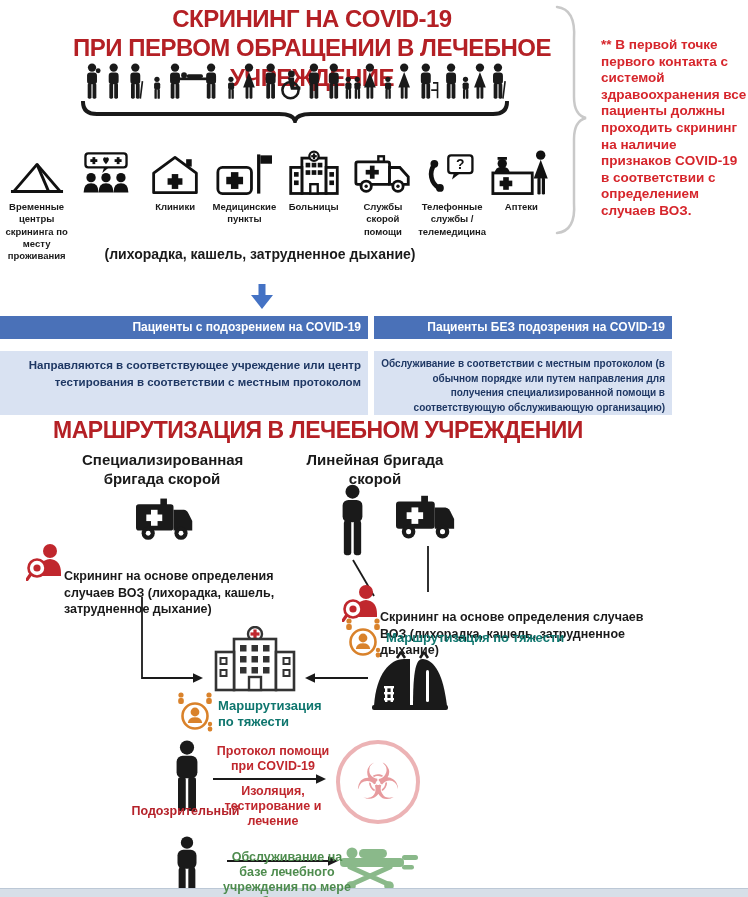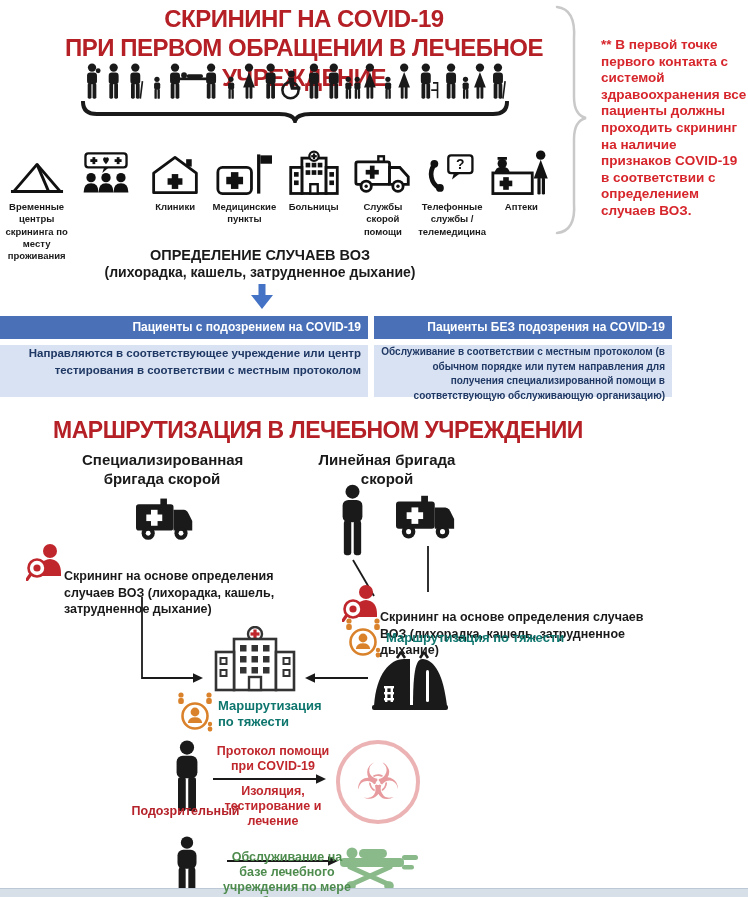--- a/index.html
+++ b/index.html
@@ -1,31 +1,31 @@
 <!DOCTYPE html>
 <html><head>
 <meta charset="utf-8">
 <style>
   html,body{margin:0;padding:0;background:#fff;}
   .canvas{position:relative;width:748px;height:897px;background:#fff;overflow:hidden;
           font-family:"Liberation Sans",sans-serif;color:#1a1a1a;}
   .abs{position:absolute;}
   .ctr{text-align:center;}
-  .title{left:4px;top:4px;width:600px;color:#B42025;font-weight:bold;font-size:24px;
+  .title{left:12px;top:4px;width:600px;color:#B42025;font-weight:bold;font-size:24px;
          line-height:1.22;letter-spacing:-0.5px;}
   .note{left:601px;top:37px;width:146px;color:#D6252B;font-weight:bold;font-size:13.5px;line-height:1.23;}
   .facilities{left:2px;top:122px;width:554px;display:flex;}
   .facility{width:69.25px;display:flex;flex-direction:column;align-items:center;}
   .ficon{height:74px;display:flex;align-items:flex-end;justify-content:center;}
   .flabel{margin-top:5px;font-size:9.5px;font-weight:bold;line-height:1.3;text-align:center;}
   .who{left:20px;top:246px;width:480px;font-weight:bold;font-size:14.5px;line-height:1.25;}
   .tcol{position:absolute;top:316px;text-align:right;}
   .thead{background:#4A71B8;color:#fff;font-weight:bold;font-size:12px;padding:4px 7px;height:15px;}
-  .tbody{background:#D9E2F2;color:#1F3864;font-weight:bold;padding:0 7px;height:52px;
-         margin-top:6px;line-height:1.5;}
+  .tbody{background:#D9E2F2;color:#1F3864;font-weight:bold;padding:6px 7px;height:52px;
+         margin-top:12px;line-height:1.5;}
   .routing-title{left:8px;top:417px;width:620px;color:#B42025;font-weight:bold;font-size:23px;letter-spacing:-0.5px;}
   .brigade{font-weight:bold;font-size:15px;line-height:1.25;top:451px;width:160px;}
   .screen-txt{font-weight:bold;font-size:12.5px;line-height:1.33;margin-top:24px;}
   .orange-txt{color:#0f766e;font-weight:bold;font-size:13px;line-height:1.25;}
   .red-txt{color:#C0272D;font-weight:bold;font-size:12.5px;line-height:1.2;}
   .green-txt{color:#4E8C4E;font-weight:bold;font-size:12.5px;line-height:1.2;}
   .biohaz{left:336px;top:740px;width:76px;height:76px;border:4px solid #ECB3B5;border-radius:50%;
           display:flex;align-items:center;justify-content:center;font-size:50px;color:#E79B9E;}
   .strip{left:0;top:888px;width:748px;height:9px;background:#D7DFE8;border-top:1px solid #bcc8d6;}
   svg{display:block;}
@@ -282,42 +282,41 @@
     </div>
   </div>
 
   <svg class="abs" style="left:553px;top:5px;" width="36" height="230" viewBox="0 0 36 230">
     <path d="M4 2 Q23 4 21 34 L21 92 Q21 110 33 113 Q21 116 21 134 L21 198 Q23 226 4 228" fill="none" stroke="#C9C9C9" stroke-width="2.5" stroke-linecap="round"></path>
   </svg>
 
   <div class="abs note">** В первой точке первого контакта с системой здравоохранения все пациенты должны проходить скрининг на наличие признаков COVID-19 в соответствии с определением случаев ВОЗ.</div>
 
   <div class="abs who ctr" style="">
-    <div>ОПРЕДЕЛЕНИЕ СЛУЧАЕВ ВОЗ</div>
     <div style="font-size:14px;">(лихорадка, кашель, затрудненное дыхание)</div>
   </div>
 
   <svg class="abs" style="left:251px;top:284px;" width="22" height="25" viewBox="0 0 22 25">
     <rect x="7.5" y="0" width="7" height="12" fill="#4472C4"></rect>
     <polygon points="0,11 22,11 11,25" fill="#4472C4"></polygon>
   </svg>
 
   <div class="tcol" style="left:0;width:368px;">
     <div class="thead">Пациенты с подозрением на COVID-19</div>
     <div class="tbody" style="font-size:11.5px;">Направляются в соответствующее учреждение или центр тестирования в соответствии с местным протоколом</div>
   </div>
   <div class="tcol" style="left:374px;width:298px;">
     <div class="thead">Пациенты БЕЗ подозрения на COVID-19</div>
     <div class="tbody" style="font-size:10px;line-height:1.45;">Обслуживание в соответствии с местным протоколом (в обычном порядке или путем направления для получения специализированной помощи в соответствующую обслуживающую организацию)</div>
   </div>
 
   <div class="abs routing-title ctr">МАРШРУТИЗАЦИЯ В ЛЕЧЕБНОМ УЧРЕЖДЕНИИ</div>
 
   <div class="abs brigade ctr" style="left:82px;">Специализированная бригада скорой</div>
-  <div class="abs brigade ctr" style="left:307px;text-align:center;">Линейная бригада скорой</div>
+  <div class="abs brigade ctr" style="left:295px;text-align:center;">Линейная бригада скорой</div>
 
   <svg class="abs" style="left:136px;top:496px;" width="60" height="52" viewBox="0 0 64 52">
     <rect x="26" y="1" width="7" height="7" fill="#1a1a1a"></rect>
     <rect x="0" y="7" width="40" height="28" rx="3" fill="#1a1a1a"></rect>
     <path d="M40 13 H51 Q54 13 56 17 L60 25 V35 H40 Z" fill="#1a1a1a"></path>
     <g fill="#fff">
         <rect x="16" y="13" width="7" height="17"></rect>
         <rect x="11" y="18" width="17" height="7"></rect>
       </g>
     <circle cx="13" cy="38" r="7" fill="#1a1a1a"></circle>

